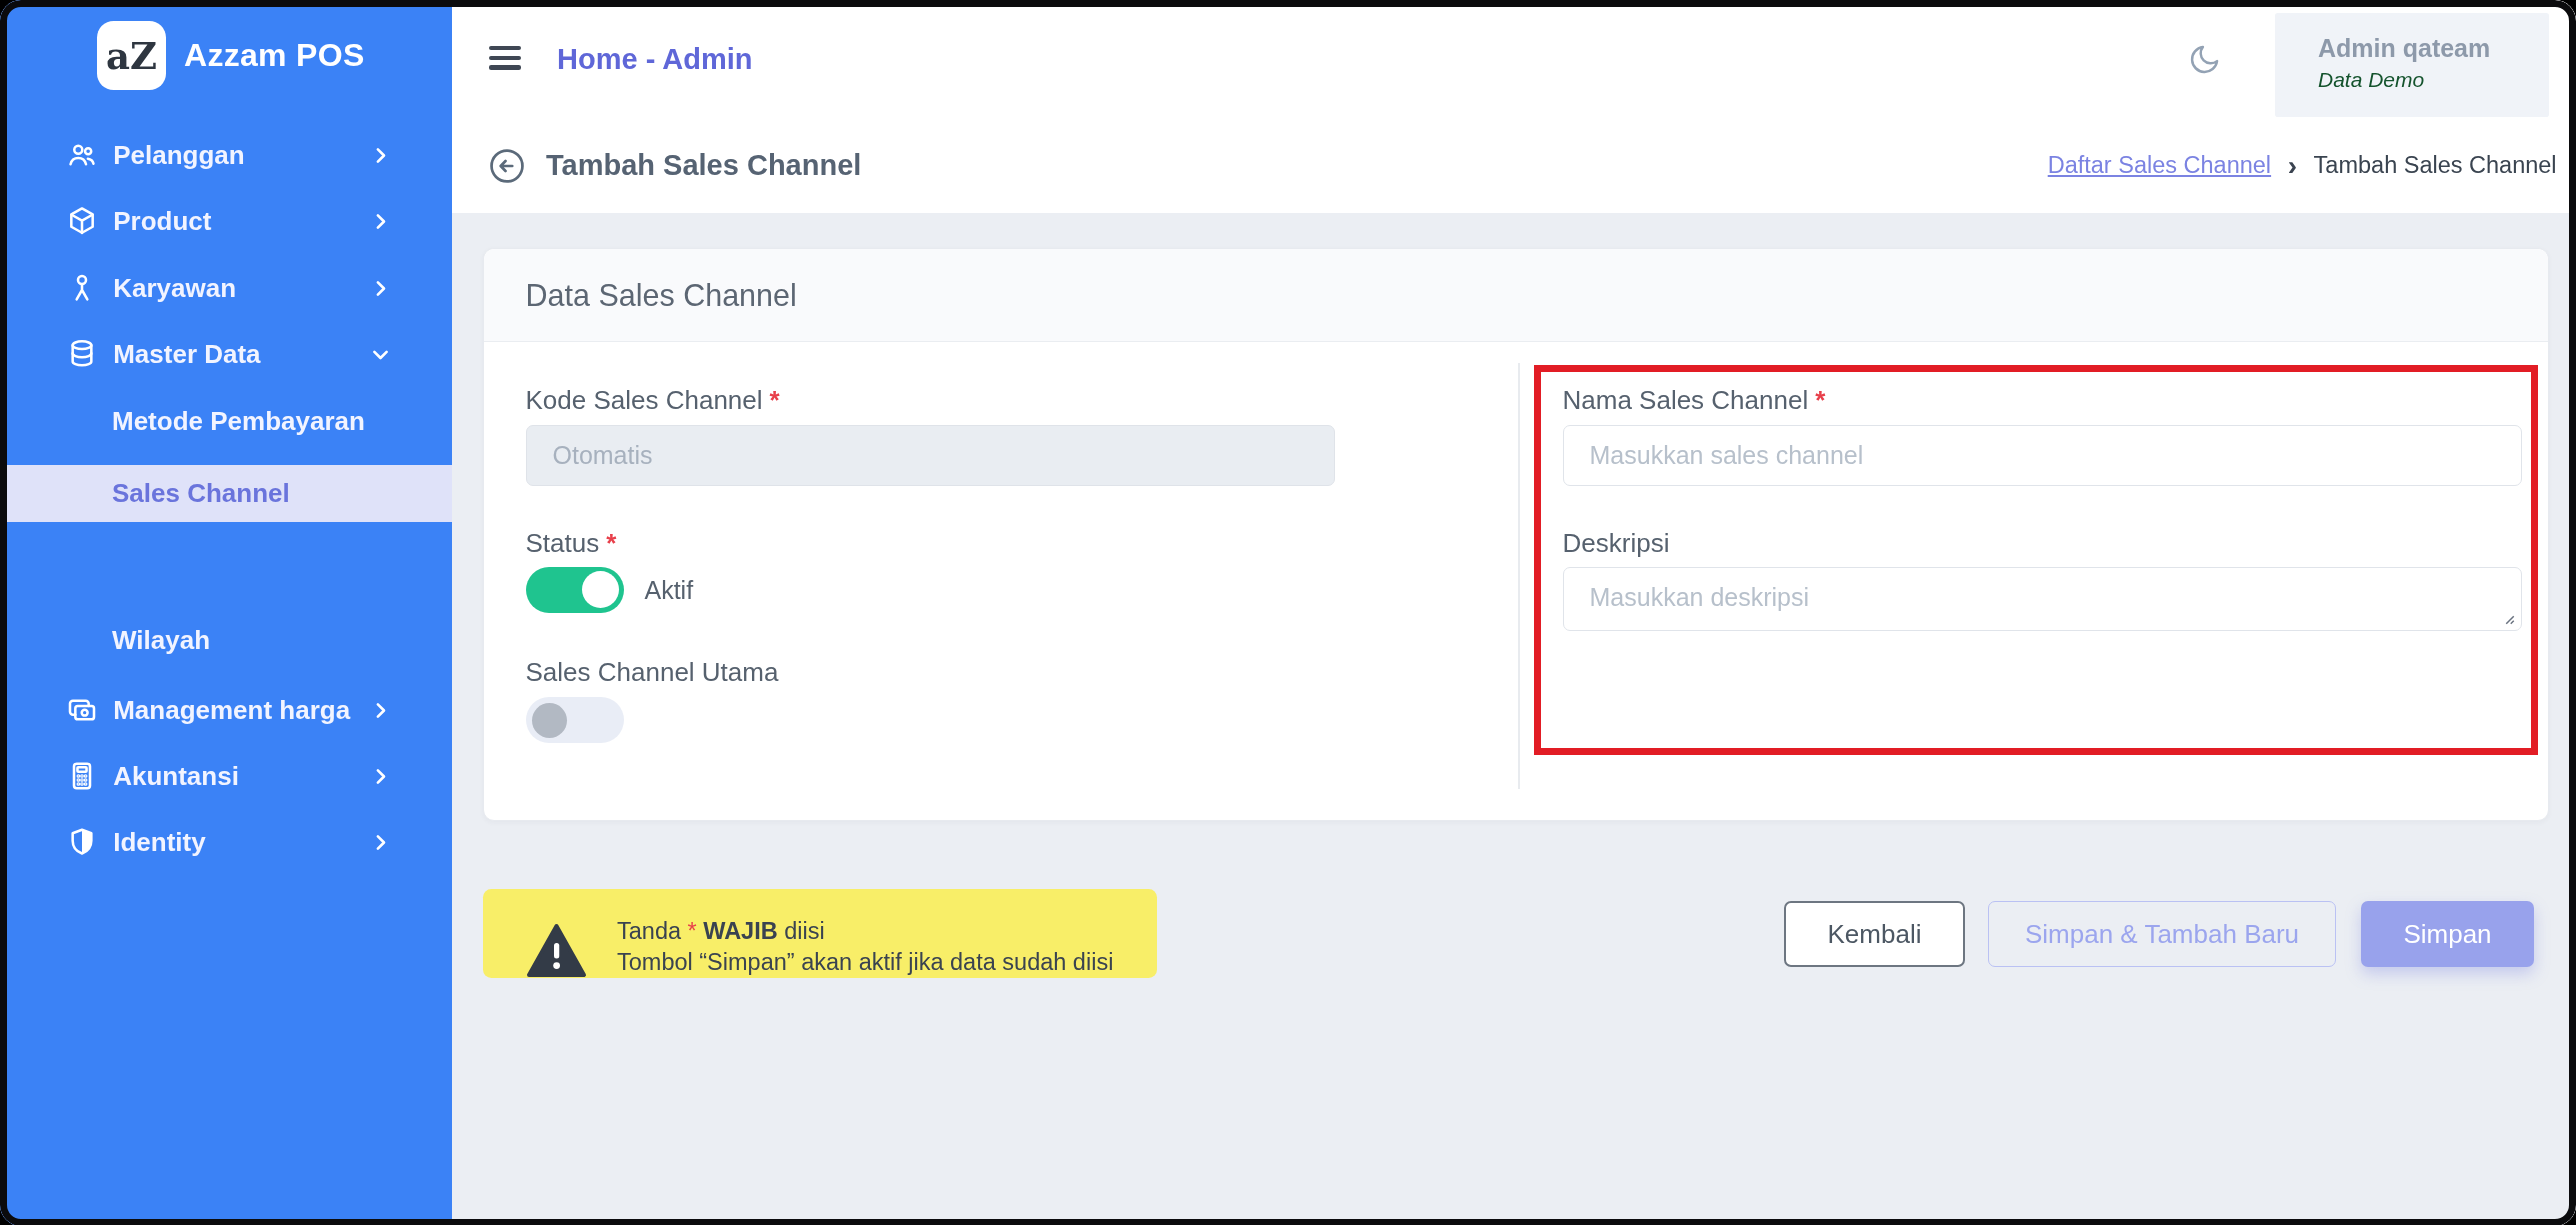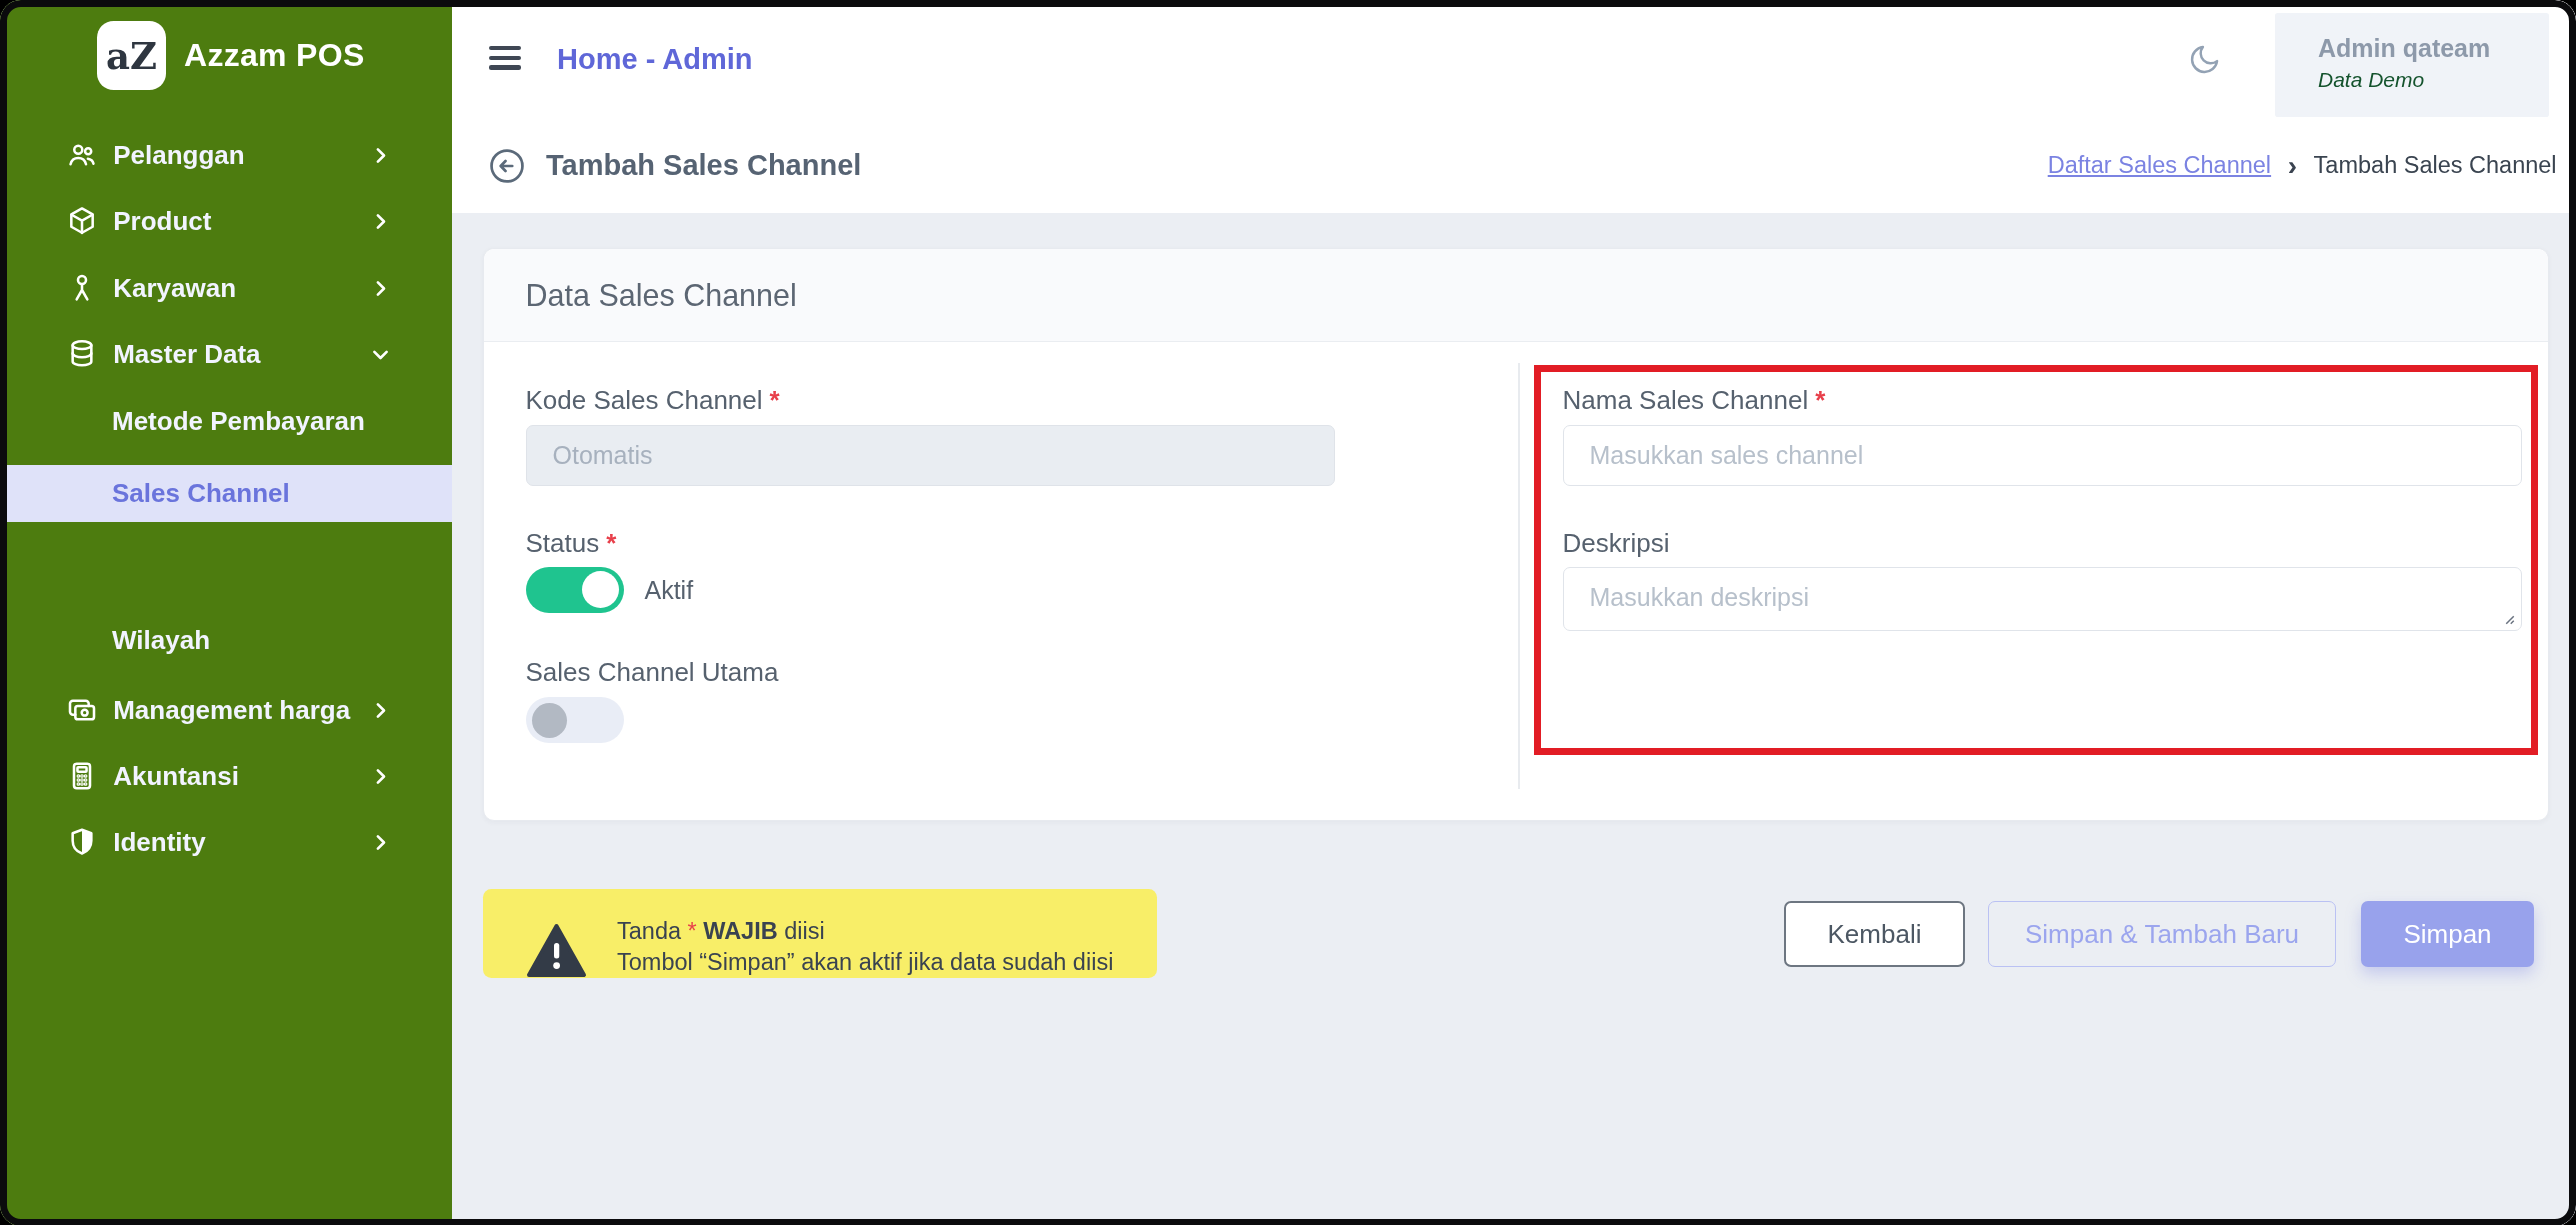--- a/index.html
+++ b/index.html
@@ -9,21 +9,21 @@
   .canvas {
     position: relative; width: 2576px; height: 1226px;
     background: #ebeef3; border-radius: 21px; overflow: hidden;
   }
   .canvas::after {
     content:""; position:absolute; inset:0; border-radius:21px;
     box-shadow: inset 0 0 0 7px #0b0b0d; pointer-events:none; z-index: 99;
   }
 
   
-  .sidebar { position:absolute; left:0; top:0; width:524px; height:1226px; background:#4d7c0f; }
+  .sidebar { position:absolute; left:0; top:0; width:524px; height:1226px; background:#3b82f6; }
   .brand { position:absolute; left:97px; top:21px; display:flex; align-items:center; }
   .brand-box {
     width:69px; height:69px; background:#ffffff; border-radius:16.6px;
     display:flex; align-items:center; justify-content:center;
     font-family:"DejaVu Serif", serif; font-weight:bold; font-size:37px; color:#2e3640;
   }
   .brand-name { margin-left:18px; color:#ffffff; font-size:32px; font-weight:bold; letter-spacing:0.3px; }
 
   .srow {
     position:absolute; left:0; width:452px; height:66px;

